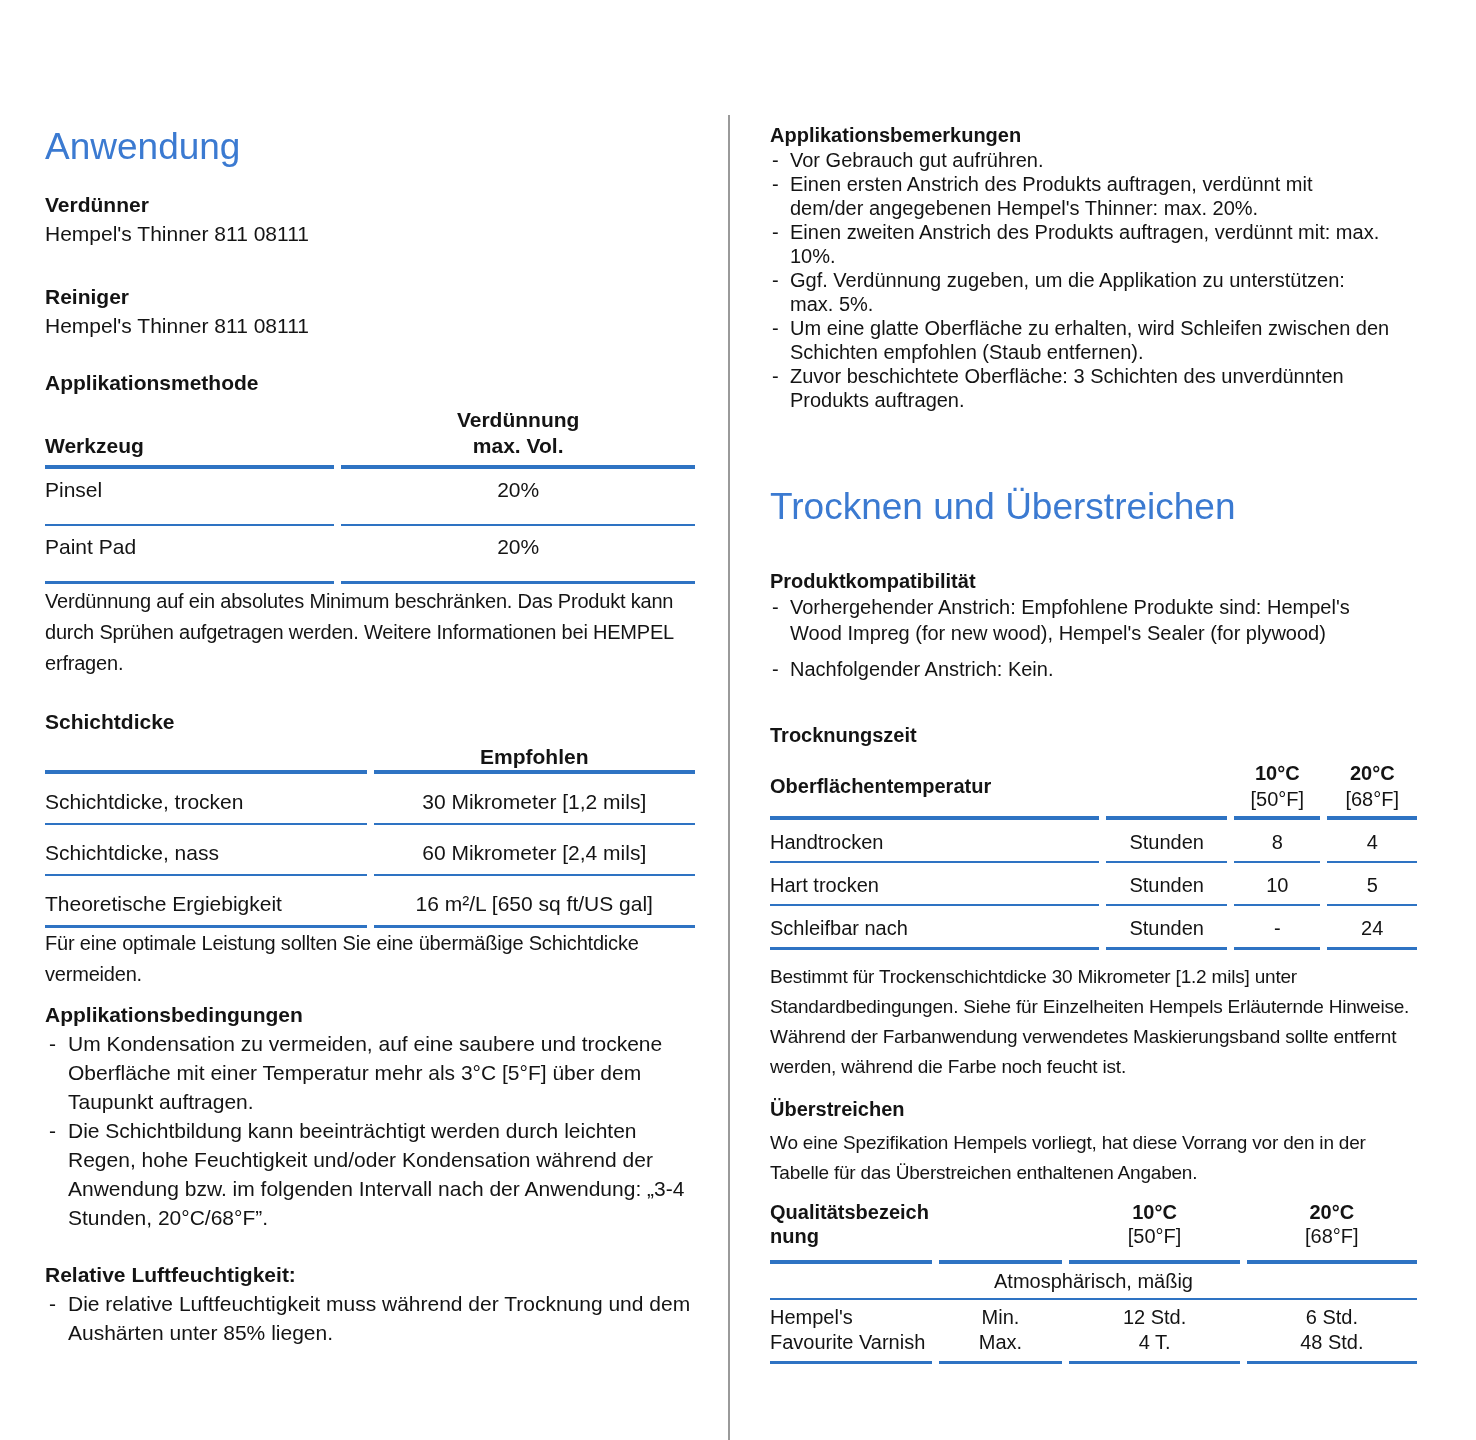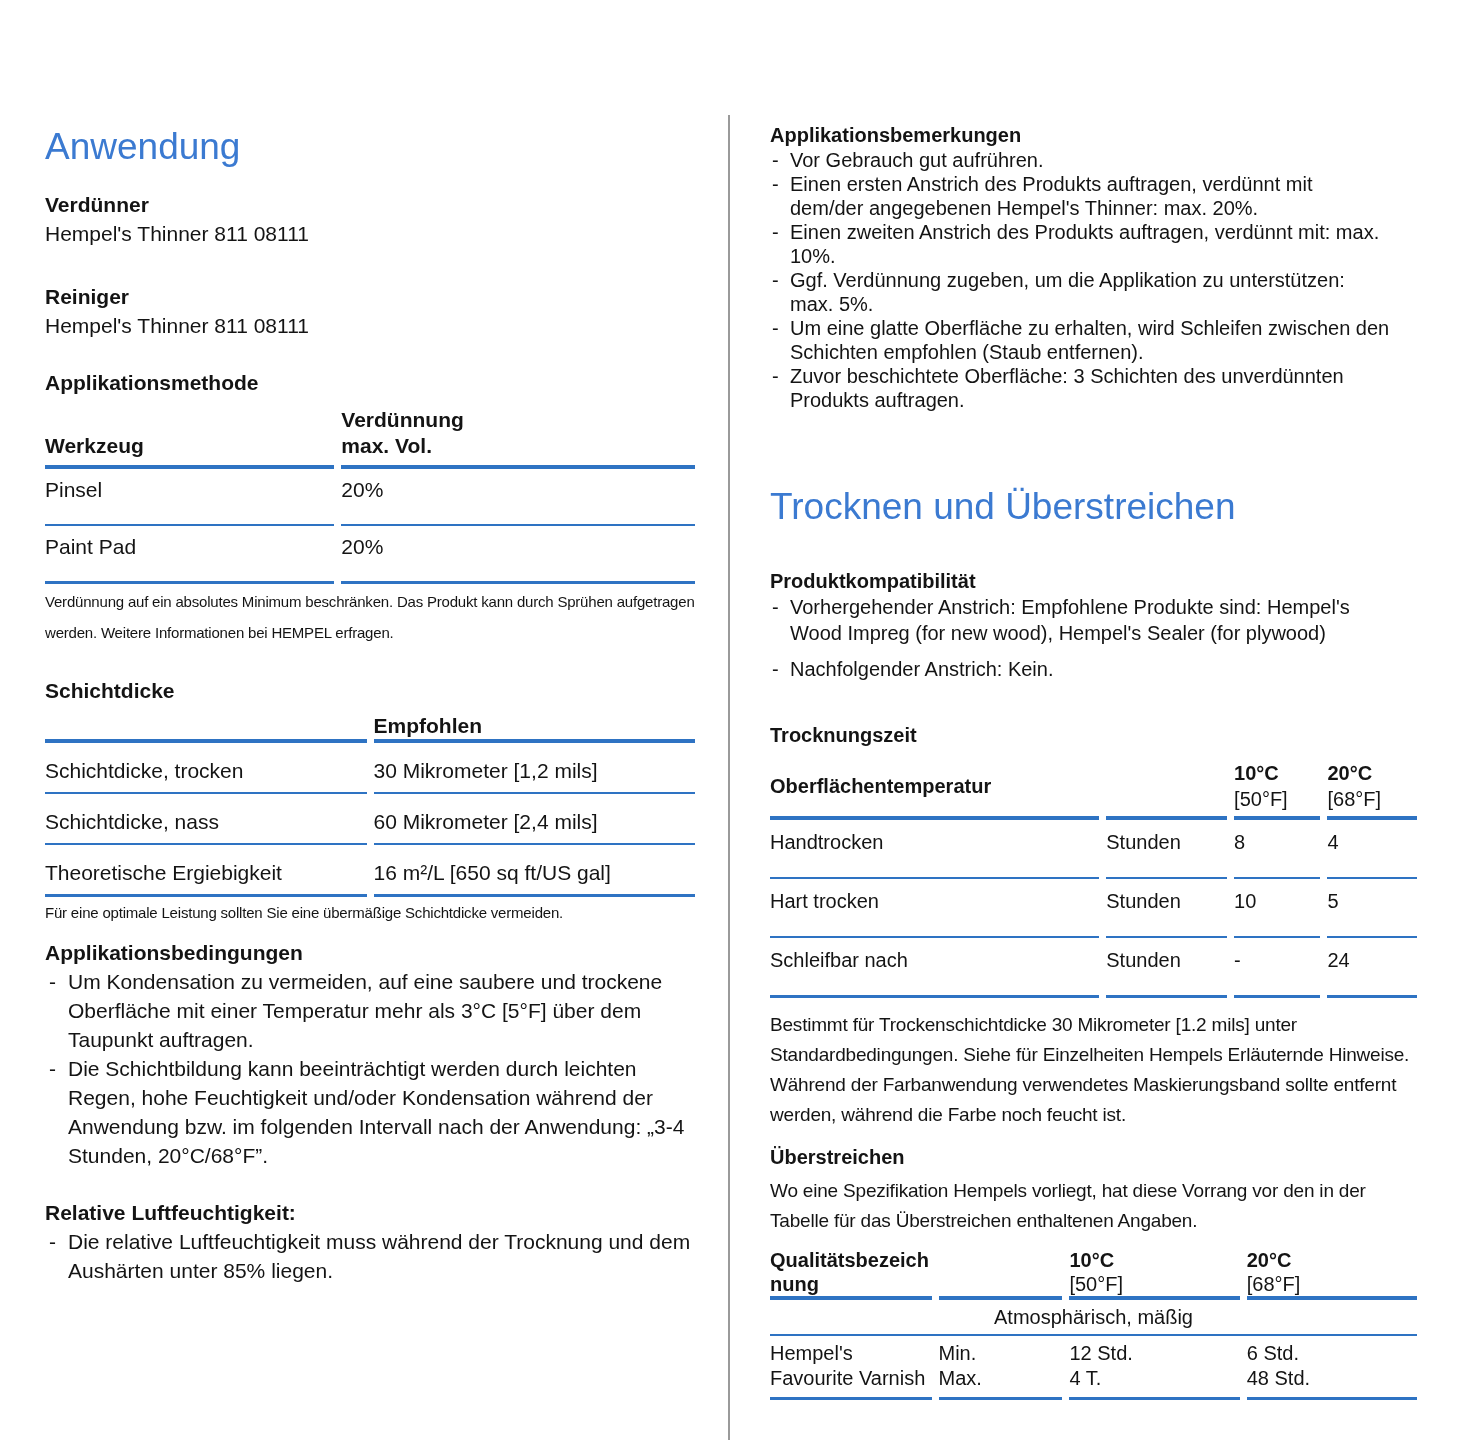--- a/index.html
+++ b/index.html
@@ -14,41 +14,41 @@
   .col.right{left:770px;width:647px}
 
   .h1{font-size:37px;line-height:38px;font-weight:400;margin:0;color:var(--heading_blue,#3b7ad1)}
   .left .h1{margin-top:128px}
   .right .h1{margin-top:76px}
 
   
   .left .lbl{font-size:21px;line-height:29px;font-weight:700}
   .left .val{font-size:21px;line-height:29px}
   .left .bullets{font-size:21px;line-height:29px}
-  .left .note{font-size:15px;line-height:31px;letter-spacing:-0.2px}
+  .left .note{font-size:20px;line-height:31px;letter-spacing:-0.2px}
 
   
   .right .lbl{font-size:20px;line-height:26px;font-weight:700}
   .right .bullets{font-size:20px;line-height:24px}
   .right .bullets .bul{padding-right:26px}
   .right .bullets-c{font-size:20px;line-height:26px}
   .right .bullets-c .bul{padding-right:20px}
   .right .note{font-size:19px;line-height:30px;letter-spacing:-0.2px}
 
   .bul{position:relative;padding-left:23px}
   .right .bul{padding-left:20px}
   .bul::before{content:"-";position:absolute;left:4px;top:0}
   .right .bul::before{left:2px}
 
   
   .tbl{border-collapse:separate;border-spacing:7px 0;margin-left:-7px;width:calc(100% + 14px);table-layout:fixed}
   .tbl th,.tbl td{border-bottom:2px solid var(--rule_blue,#2e73c3);padding:0;font-weight:400;vertical-align:middle}
   .tbl thead th{border-bottom-width:4px;font-weight:700}
   .tbl tr.last td{border-bottom-width:3px}
-  .ta-l{text-align:left}.ta-c{text-align:left}
+  .ta-l{text-align:left}.ta-c{text-align:center}
   .vb{vertical-align:bottom !important}
 
   
   .t-method{margin-top:10px;font-size:21px}
   .t-method col.c1{width:45%}
   .t-method thead th{height:52px;padding-bottom:6px;line-height:26px}
   .t-method td{padding:7px 0 21px;line-height:27px}
 
   
   .t-thick{margin-top:8px;font-size:21px}
@@ -56,29 +56,29 @@
   .t-thick thead th{padding-bottom:0;line-height:26px}
   .t-thick td{padding:14px 0 8px;line-height:27px}
 
   
   .t-dry{margin-top:12px;font-size:20px}
   .t-dry col.c1{width:52.6%}
   .t-dry col.c2{width:19.3%}
   .t-dry col.c3{width:13.8%}
   .t-dry col.c4{width:14.3%}
   .t-dry thead th{padding-bottom:4px;line-height:26px}
-  .t-dry td{padding:9px 0 22px;line-height:26px}
+  .t-dry td{padding:9px 0 6px;line-height:26px}
 
   
   .t-over{margin-top:12px;font-size:20px}
   .t-over col.c1{width:25.8%}
   .t-over col.c2{width:19.8%}
   .t-over col.c3{width:27.2%}
   .t-over col.c4{width:27.2%}
-  .t-over thead th{padding-bottom:0;line-height:24px}
+  .t-over thead th{padding-bottom:12px;line-height:24px}
   .t-over td.env{padding:4px 0;line-height:26px;text-align:center}
   .t-over tr.data td{padding:5px 0 6px;line-height:25px}
 
   .reg{font-weight:400}
 
   
   .mt-verd{margin-top:24px}
   .mt-rein{margin-top:34px}
   .mt-meth{margin-top:28px}
   .mt-note1{margin-top:2px}

